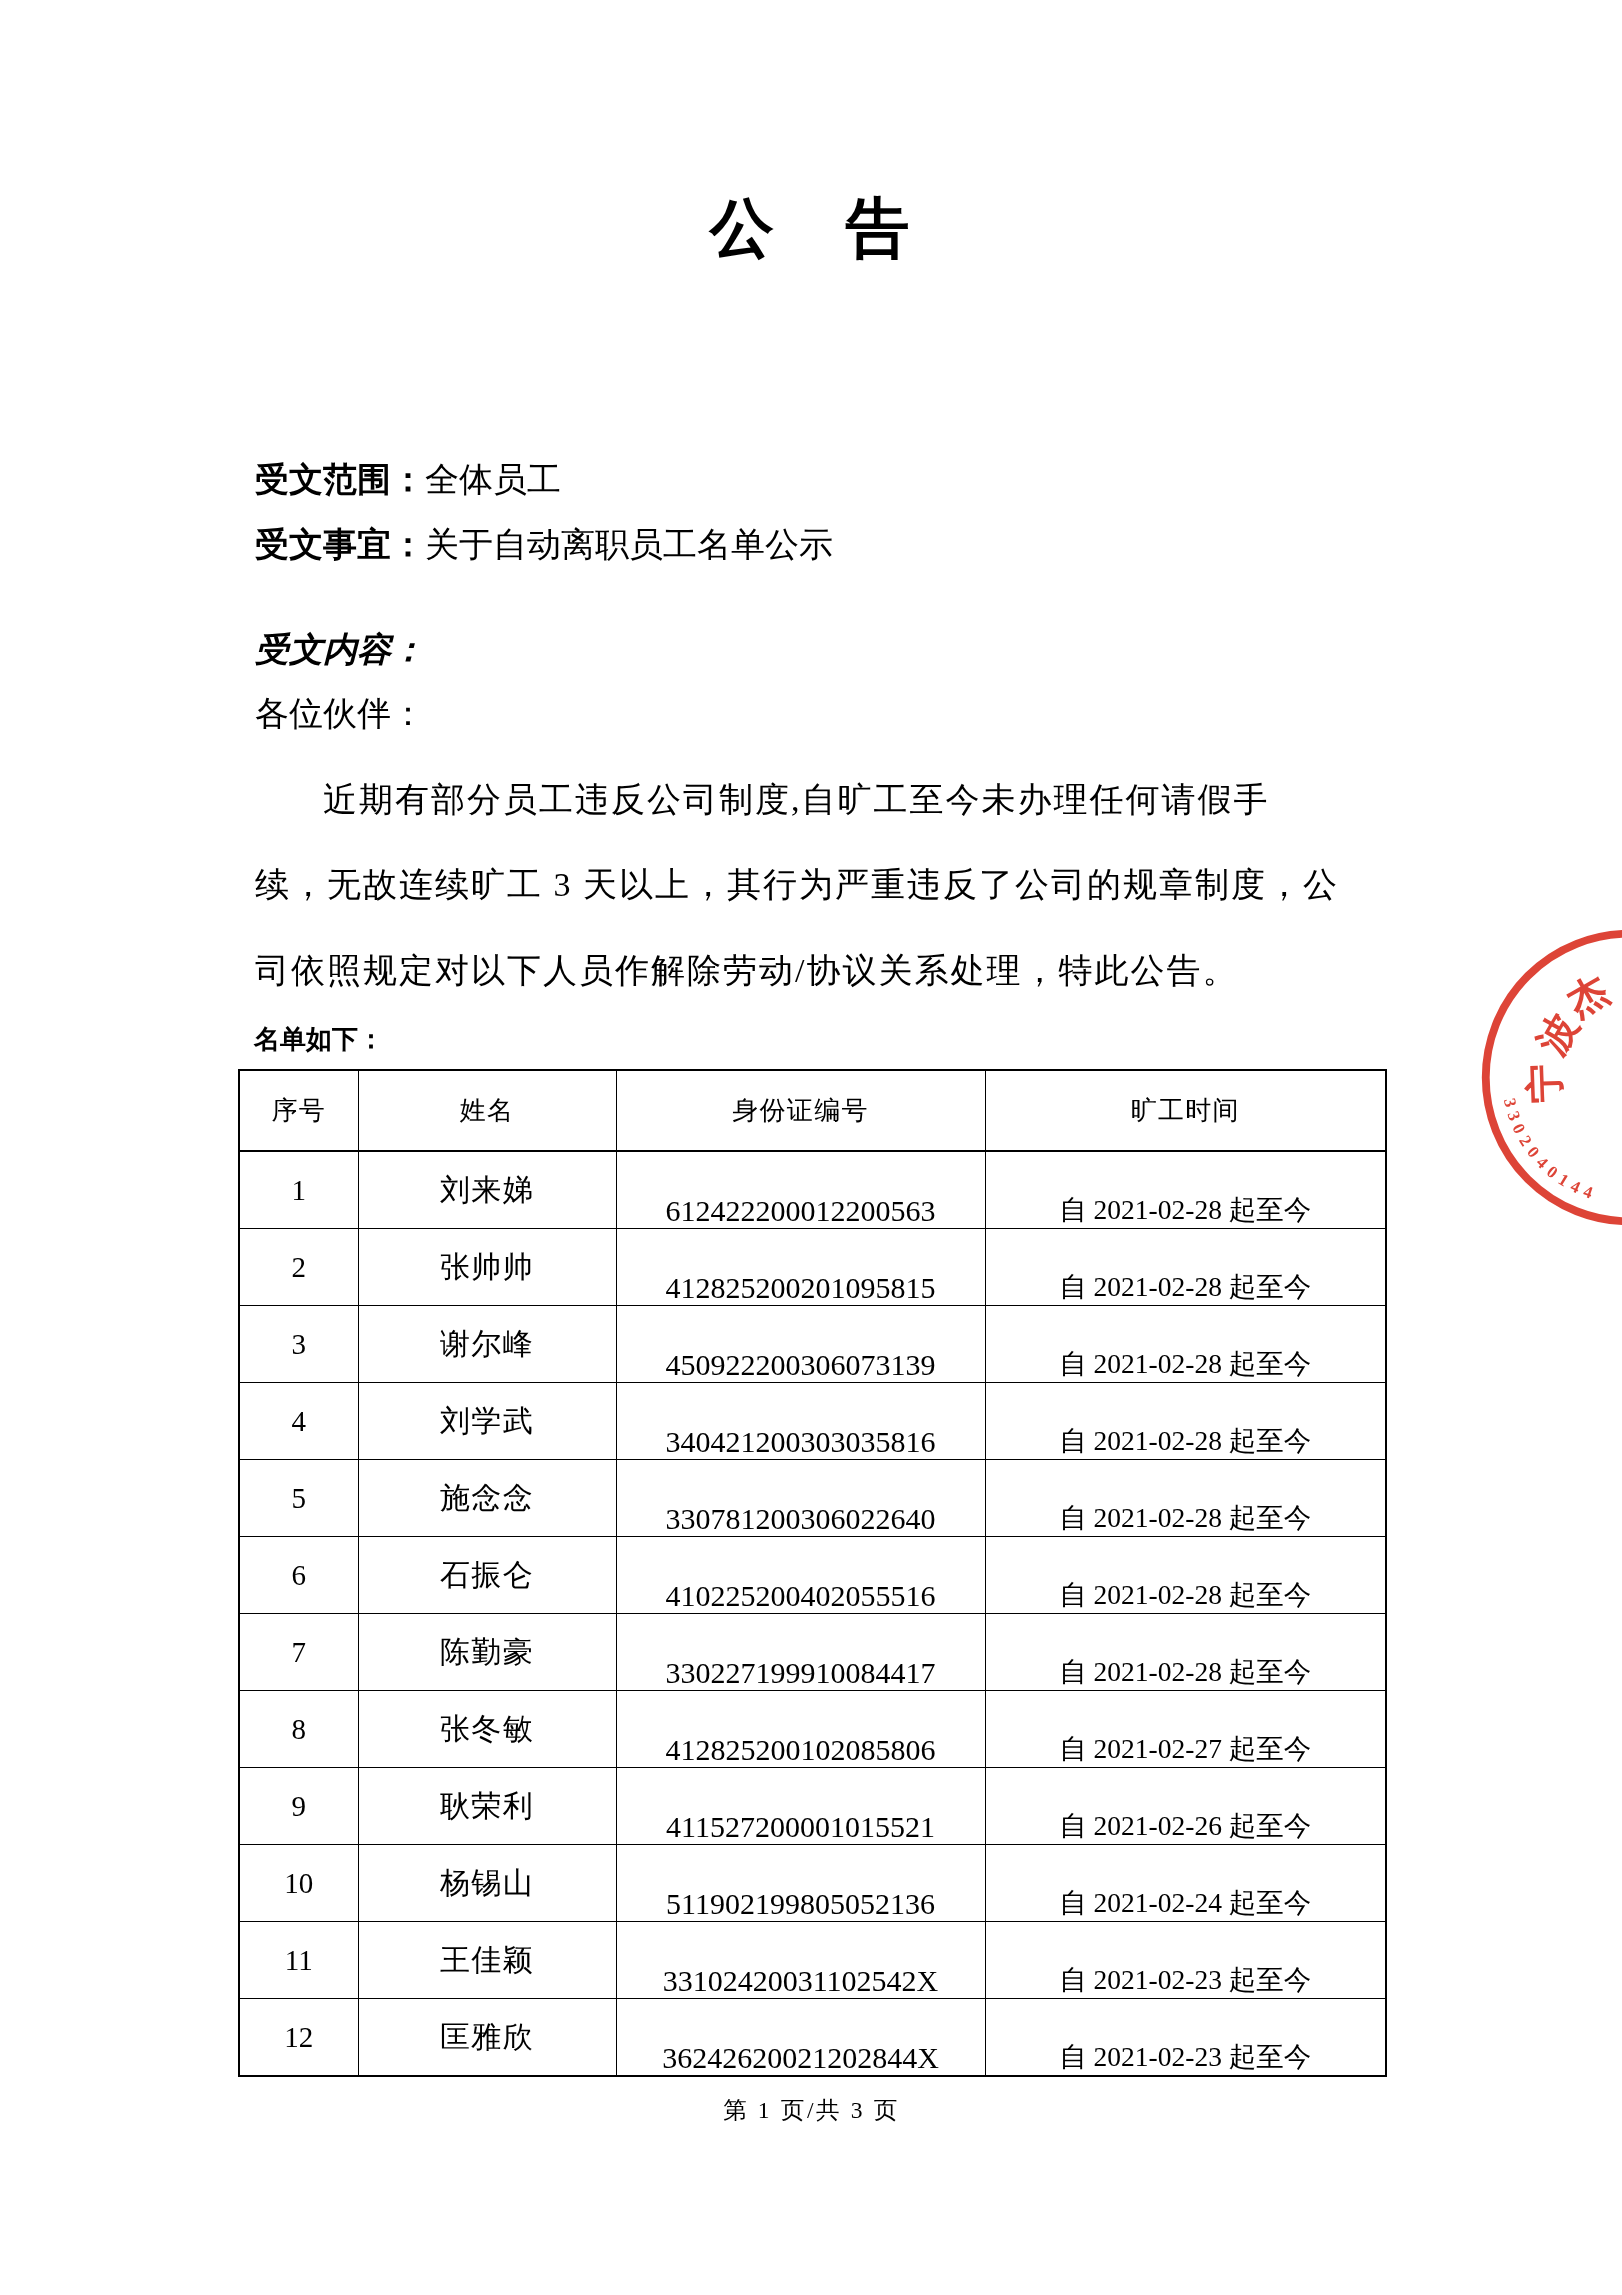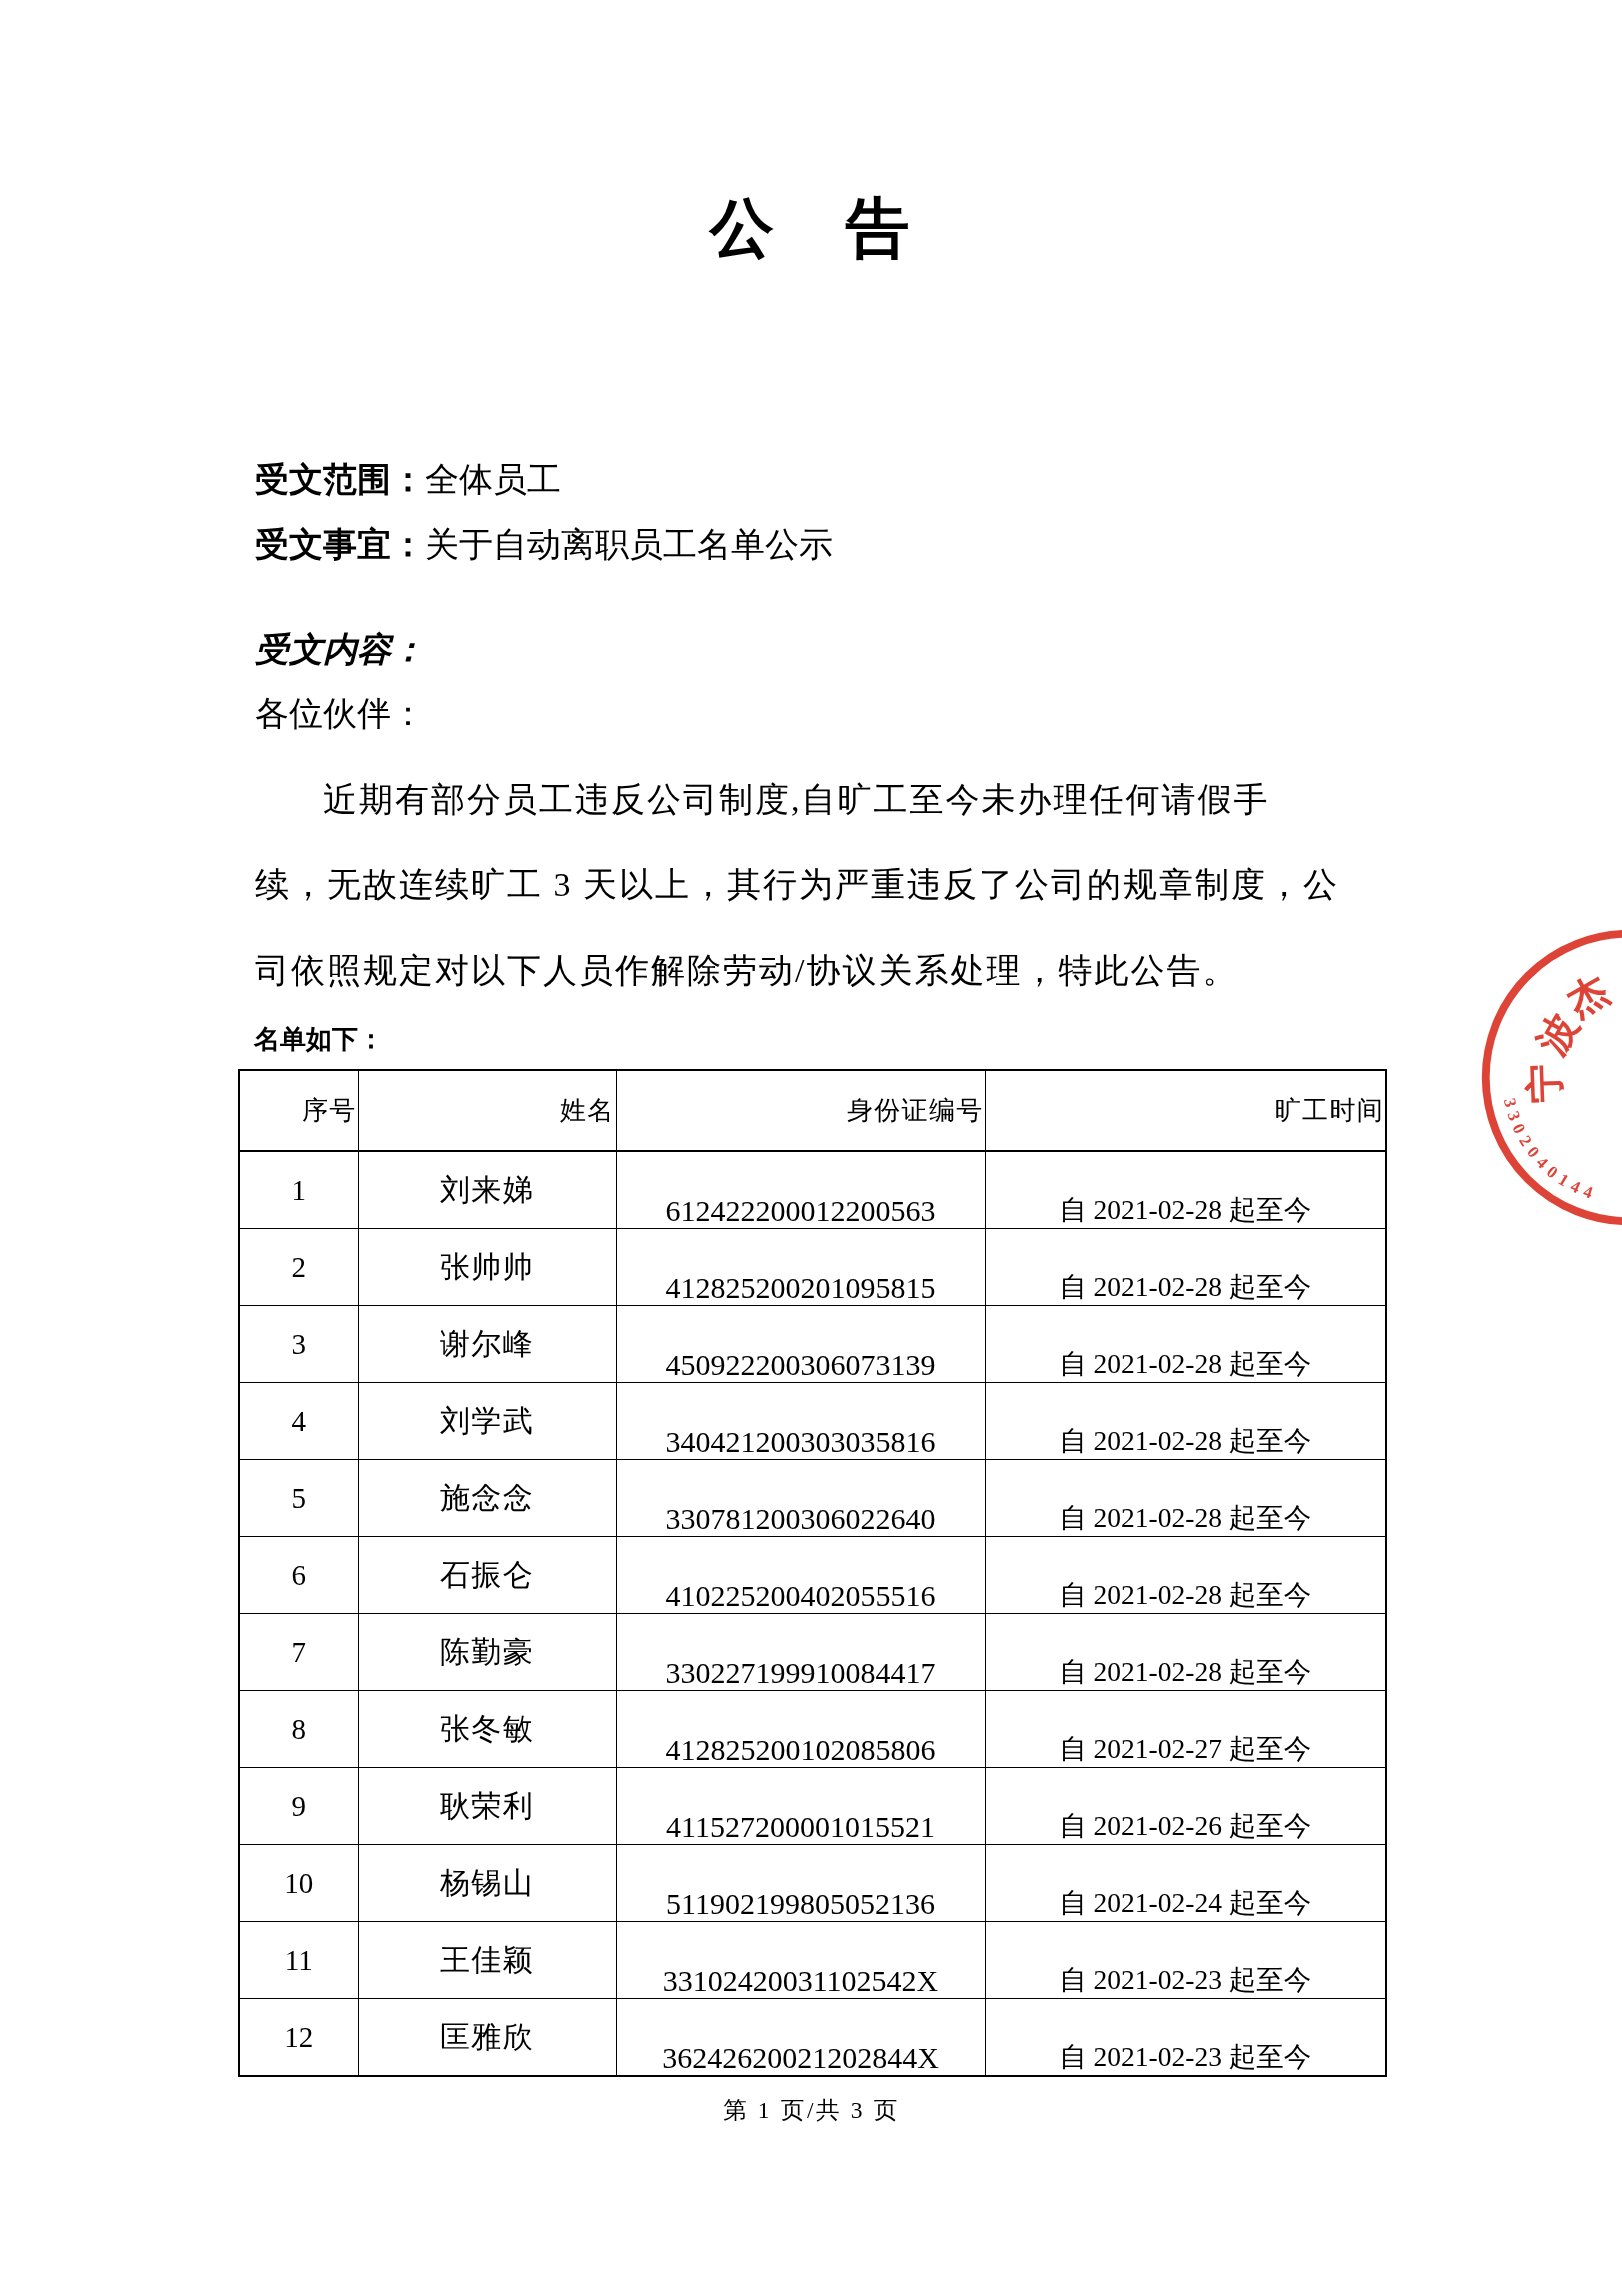--- a/index.html
+++ b/index.html
@@ -46,21 +46,21 @@
   table.roster th,
   table.roster td{
     border:1.3px solid #000;
   }
   table.roster{border:2px solid #000;}
   table.roster thead th{border-bottom:2px solid #000;}
   col.c1{width:119px;} col.c2{width:258px;} col.c3{width:369px;} col.c4{width:401px;}
   table.roster th{
     height:77px;
     font-size:26px;font-weight:normal;
-    text-align:right;vertical-align:middle;
+    text-align:center;vertical-align:middle;
     letter-spacing:1.3px;
   }
   table.roster td{
     height:76px;
     text-align:center;
     white-space:nowrap;
     padding:0;
   }
   td.cell-no{font-size:29px;vertical-align:middle;padding-bottom:9.2px;}
   td.cell-name{font-size:30px;vertical-align:middle;padding-bottom:9.2px;letter-spacing:1.3px;}

